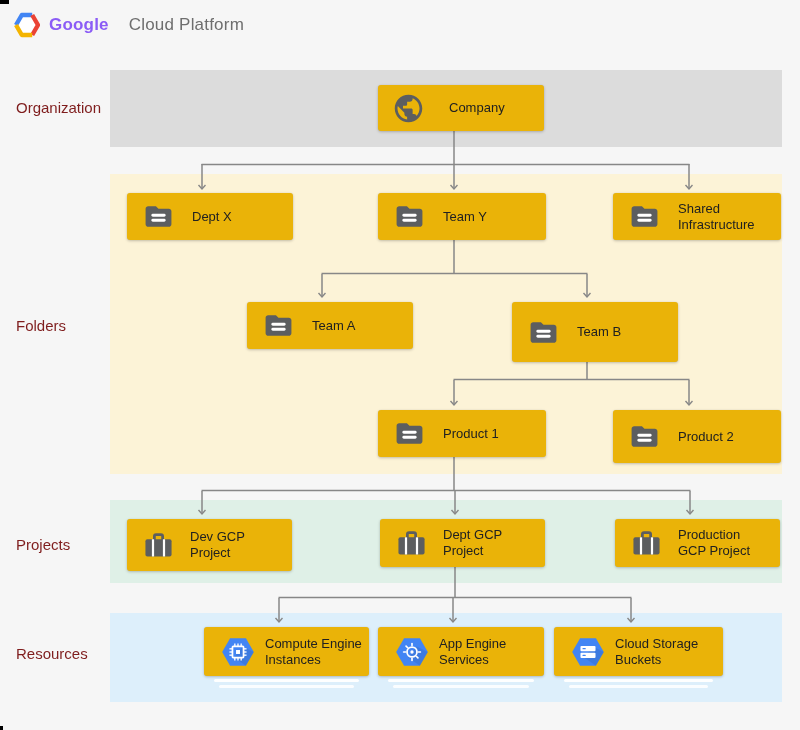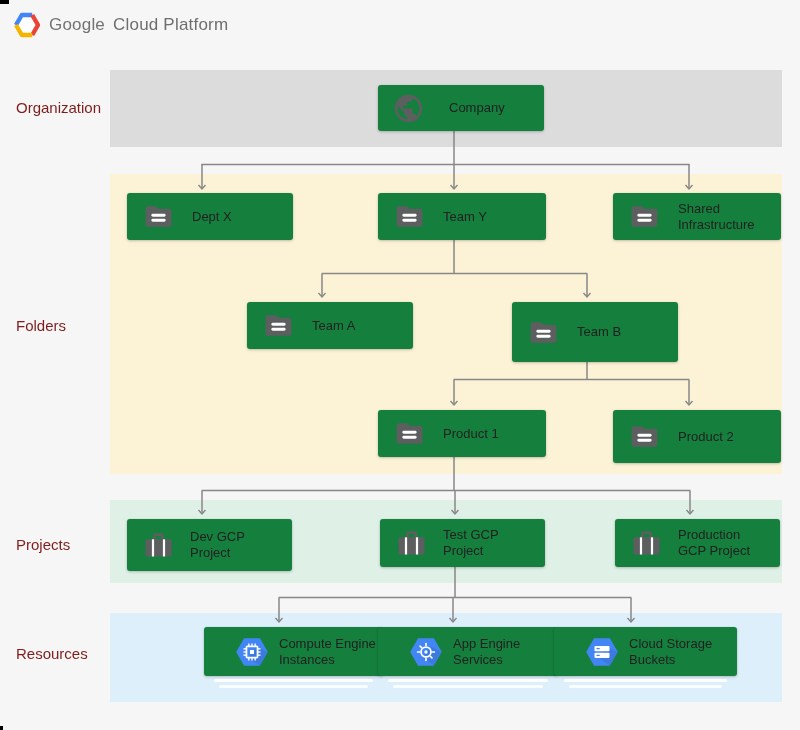--- a/index.html
+++ b/index.html
@@ -7,21 +7,21 @@
          font-family:"Liberation Sans",sans-serif;overflow:hidden}
 
   
   .mark-tl{position:absolute;left:0;top:0;width:9px;height:4px;background:#000}
   .mark-bl{position:absolute;left:0;top:726px;width:3px;height:4px;background:#000}
 
   
   .brand{position:absolute;top:12px;left:14px;display:flex;align-items:center;gap:9px;z-index:3}
   .brand .logo{width:26px;height:26px}
   .brand .wordmark{font-size:17px;color:#6e6e6e;letter-spacing:.2px}
-  .brand .wordmark .g{font-weight:400;color:#737373;margin-right:8px}
+  .brand .wordmark .g{font-weight:700;color:#8b5cf6;margin-right:20px}
   .logo-blue{stroke:var(--gcp-blue,#4285f4)}
   .logo-red{stroke:var(--logo-red,#ea4335)}
   .logo-yellow{stroke:var(--logo-yellow,#f4b400)}
 
   
   .band{position:absolute;left:110px;width:672px;z-index:0}
   .band.org{top:70px;height:77px;background:var(--organization-band,#dcdcdc)}
   .band.folders{top:174px;height:300px;background:var(--folders-band,#fcf3d7)}
   .band.projects{top:500px;height:83px;background:var(--projects-band,#dff0e7)}
   .band.resources{top:613px;height:89px;background:var(--resources-band,#ddeffb)}
@@ -29,29 +29,29 @@
   
   .rowlabel{position:absolute;left:16px;font-size:15px;font-weight:normal;color:#7f1d1d;z-index:2}
   .rl-org{top:99px}.rl-folders{top:317px}.rl-projects{top:536px}.rl-resources{top:645px}
 
   
   svg.connectors{position:absolute;left:0;top:0;z-index:1;pointer-events:none}
   svg.connectors line{stroke:var(--connector,#878787);stroke-width:1.5}
   .arrowhead{stroke:var(--connector,#6d6d6d);fill:none;stroke-width:1.4}
 
   
-  .node{position:absolute;background:#15803d;border-radius:3px;display:flex;align-items:center;
+  .node{position:absolute;background:#eab308;border-radius:3px;display:flex;align-items:center;
         box-shadow:0 1px 3px rgba(0,0,0,.22),0 0 1px rgba(0,0,0,.12);z-index:2}
   .node .icon{flex:none;display:block;color:var(--icon-gray,#5c5e60)}
   .node .lbl{font-size:13px;line-height:16px;color:#212121;white-space:pre-line}
 
   .node.c{padding-left:14px}  .node.c .icon{width:33px;height:33px;margin-right:24px}
   .node.f{padding-left:16px}  .node.f .icon{width:31px;height:31px;margin-right:18px}
   .node.p{padding-left:15px}  .node.p .icon{width:33px;height:33px;margin-right:15px}
-  .node.r{padding-left:29px}  .node.r .icon{width:38px;height:38px;margin-right:8px;color:var(--gcp-blue,#4285f4)}
+  .node.r{padding-left:15px}  .node.r .icon{width:38px;height:38px;margin-right:8px;color:var(--gcp-blue,#4285f4)}
 
   
   .node.r::before{content:"";position:absolute;left:10px;right:10px;bottom:-6px;height:3px;
                   background:rgba(255,255,255,.95);border-radius:2px}
   .node.r::after{content:"";position:absolute;left:15px;right:15px;bottom:-12px;height:3px;
                  background:rgba(255,255,255,.85);border-radius:2px}
 
   
   .n-company{left:378px;top:85px;width:152px;height:46px}
   .n-deptx{left:127px;top:193px;width:150px;height:47px}
@@ -215,21 +215,21 @@
 Project</span>
   </div>
 
   <div class="node p n-testproj">
     <svg class="icon" viewBox="0 0 24 24">
       <rect x="9" y="4" width="6" height="5" rx="1.2" fill="none" stroke="currentColor" stroke-width="2"></rect>
       <rect x="2.5" y="7.5" width="19" height="12.5" rx="1.4" fill="currentColor"></rect>
       <rect x="7.2" y="7.5" width="1.6" height="12.5" fill="#fff"></rect>
       <rect x="15.2" y="7.5" width="1.6" height="12.5" fill="#fff"></rect>
     </svg>
-    <span class="lbl">Test GCP
+    <span class="lbl">Dept GCP
 Project</span>
   </div>
 
   <div class="node p n-prodproj">
     <svg class="icon" viewBox="0 0 24 24">
       <rect x="9" y="4" width="6" height="5" rx="1.2" fill="none" stroke="currentColor" stroke-width="2"></rect>
       <rect x="2.5" y="7.5" width="19" height="12.5" rx="1.4" fill="currentColor"></rect>
       <rect x="7.2" y="7.5" width="1.6" height="12.5" fill="#fff"></rect>
       <rect x="15.2" y="7.5" width="1.6" height="12.5" fill="#fff"></rect>
     </svg>

